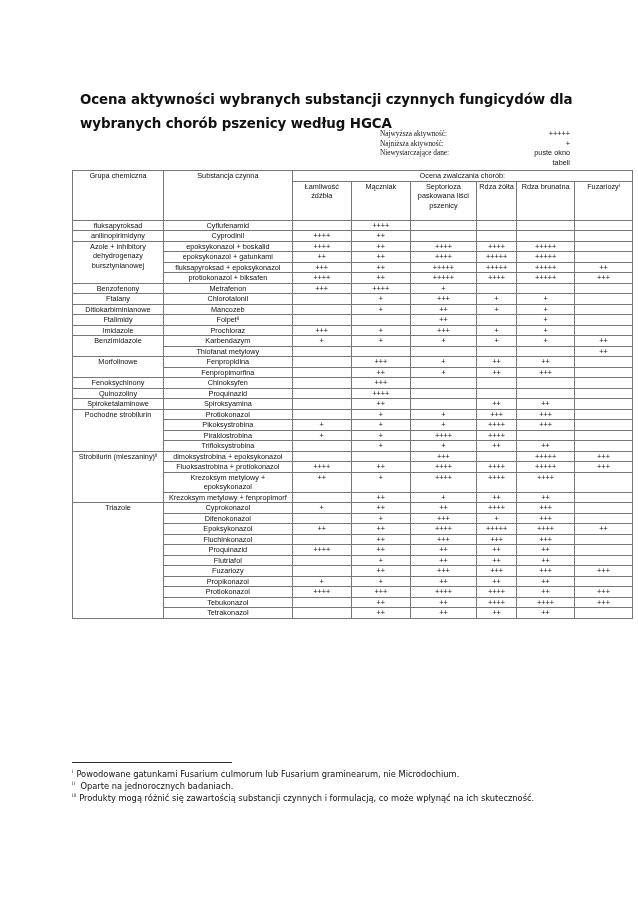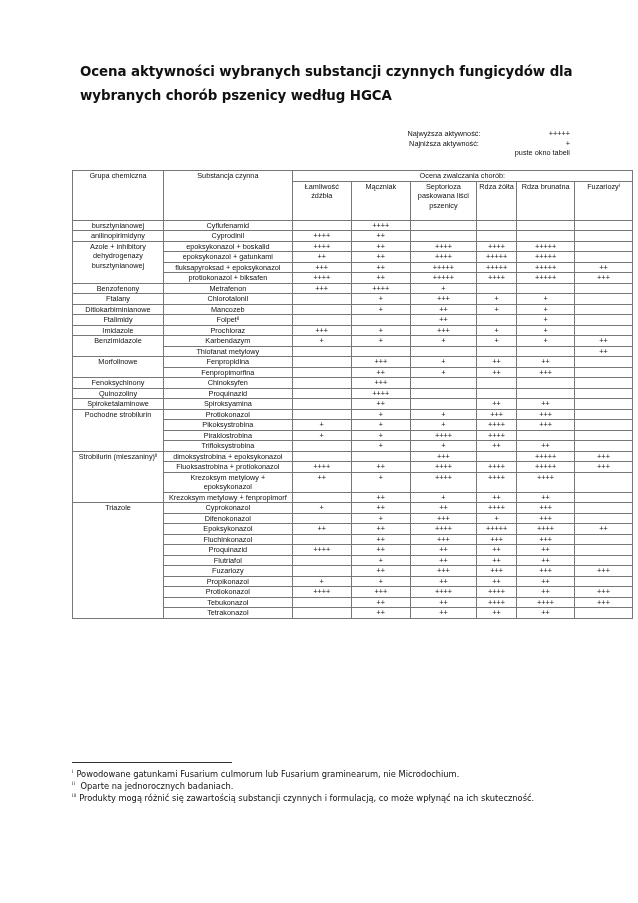--- a/index.html
+++ b/index.html
@@ -1,20 +1,20 @@
 <!DOCTYPE html>
 <html><head>
 <meta charset="utf-8">
 <style>
   html, body { margin: 0; padding: 0; background: #ffffff; }
   body { width: 638px; height: 903px; position: relative; overflow: hidden; font-family: "Liberation Sans", sans-serif; color: #111; }
-  .title { position: absolute; left: 80px; top: 60px; width: 500px; font-family: "DejaVu Sans", sans-serif; font-weight: bold; font-size: 13.4px; line-height: 24px; letter-spacing: -0.1px; }
+  .title { position: absolute; left: 80px; top: 88px; width: 500px; font-family: "DejaVu Sans", sans-serif; font-weight: bold; font-size: 13.4px; line-height: 24px; letter-spacing: -0.1px; }
   .legend { position: absolute; top: 129px; left: 380px; width: 190px; font-size: 7.3px; line-height: 9.6px; }
   .legend .row { display: flex; }
-  .legend .lbl { width: 128px; text-align: center; }
+  .legend .lbl { width: 128px; text-align: left; font-family: Liberation Serif, serif; }
   .legend .val { flex: 1; text-align: right; }
   table.main { position: absolute; left: 72px; top: 170px; width: 561px; border-collapse: collapse; font-size: 7.3px; table-layout: fixed; }
   table.main td, table.main th { border: 1px solid #777; padding: 0 2px; text-align: center; vertical-align: top; font-weight: normal; line-height: 9.5px; height: 9.5px; }
   table.main td.grp { vertical-align: top; }
   sup { font-size: 5px; vertical-align: top; line-height: 6px; }
   .fn-line { position: absolute; left: 72px; top: 762px; width: 160px; border-top: 1px solid #333; }
   .footnotes { position: absolute; left: 72px; top: 768px; font-family: "DejaVu Sans", sans-serif; font-size: 8.3px; line-height: 12px; }
   .footnotes .fn sup { font-size: 5px; margin-right: 3px; }
 </style>
 </head>
@@ -25,20 +25,21 @@
 <div class="legend">
   <div class="row">
     <span class="lbl">Najwyższa aktywność:</span>
     <span class="val">+++++</span>
   </div>
   <div class="row">
     <span class="lbl">Najniższa aktywność:</span>
     <span class="val">+</span>
   </div>
   <div class="row">
+    <span class="lbl">Niewystarczające dane:</span>
     <span class="val" style="padding-left:24px">puste okno tabeli</span>
   </div>
 </div>
 
 <table class="main">
   <colgroup>
     <col style="width:77px">
       <col style="width:109px">
       <col style="width:50px">
       <col style="width:50px">
@@ -57,21 +58,21 @@
         <th><span>Łamliwość źdźbła</span></th>
         <th><span>Mączniak</span></th>
         <th style="height: 38px; margin-top: 28px;"><span>Septorioza paskowana liści pszenicy</span></th>
         <th><span>Rdza żółta</span></th>
         <th><span>Rdza brunatna</span></th>
         <th><span>Fuzariozy</span><sup>i</sup></th>
       </tr>
   </thead>
   <tbody id="table-body">
       <tr>
-        <td class="grp" rowspan="1"><span>bursztynianowej</span></td>
+        <td class="grp" rowspan="1"><span>fluksapyroksad</span></td>
         <td><span>Cyflufenamid</span></td>
         <td></td>
         <td>++++</td>
         <td></td>
         <td></td>
         <td></td>
         <td></td>
       </tr>
       <tr>
         <td class="grp" rowspan="1"><span>anilinopirimidyny</span></td>

